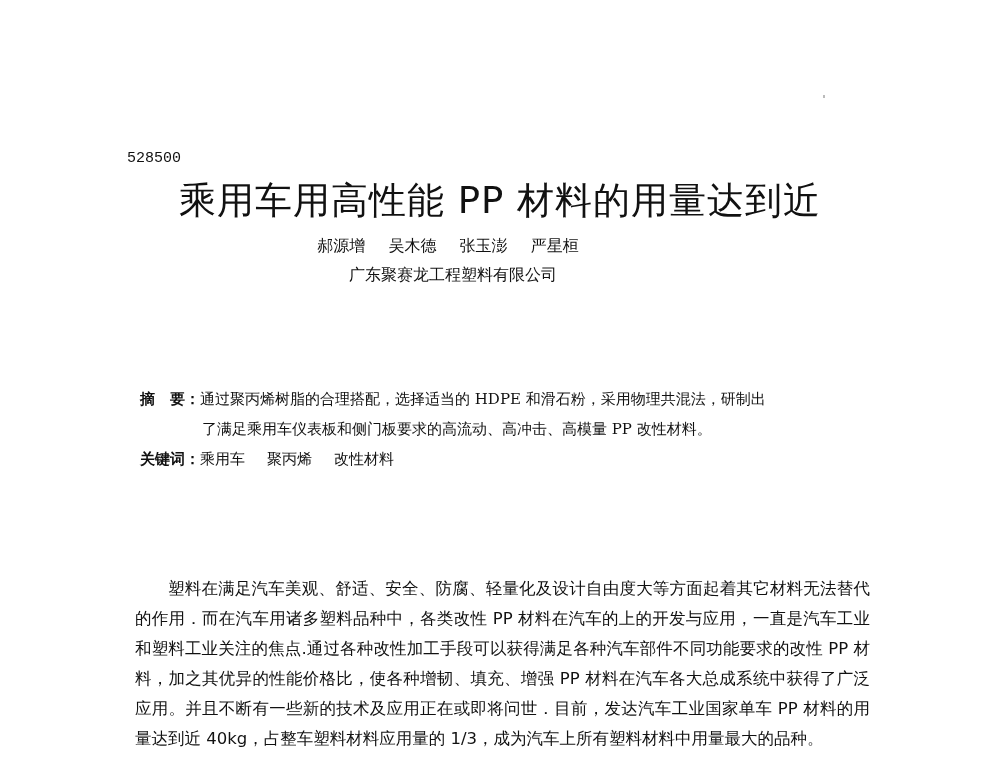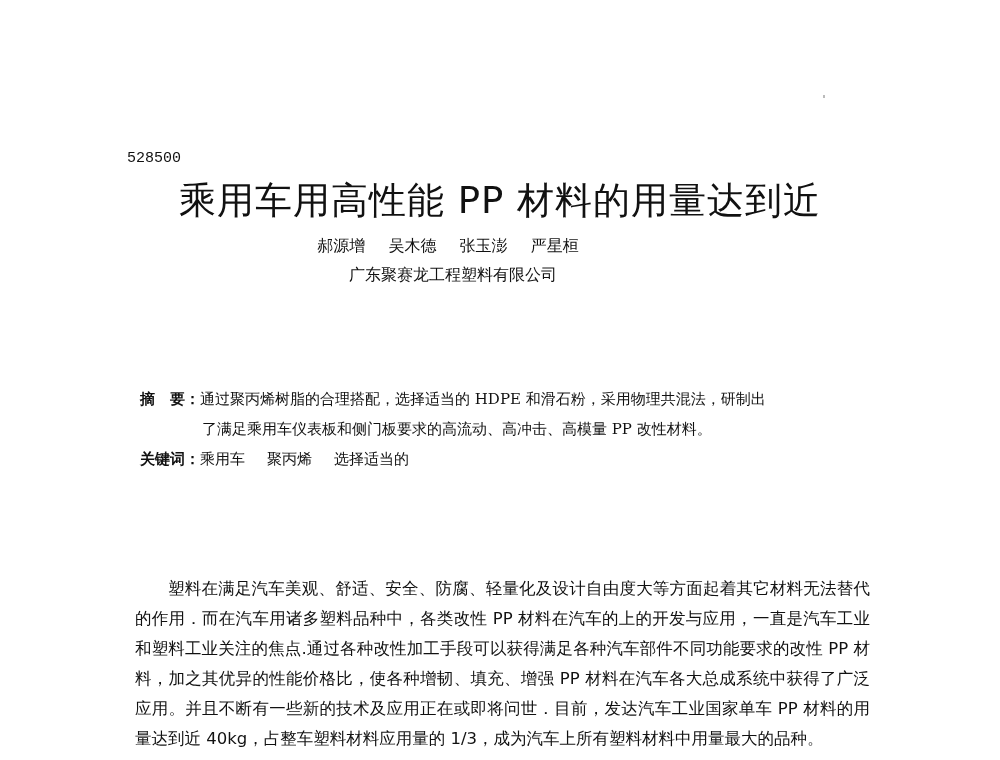--- a/index.html
+++ b/index.html
@@ -46,17 +46,17 @@
 </div>
 
 <div class="affil">广东聚赛龙工程塑料有限公司</div>
 
 <div class="abstract">
   <div>
     <span class="abs-label" style="font-weight:bold;">摘　要：</span><span>通过聚丙烯树脂的合理搭配，选择适当的 HDPE 和滑石粉，采用物理共混法，研制出</span>
   </div>
   <div class="abs-line2">了满足乘用车仪表板和侧门板要求的高流动、高冲击、高模量 PP 改性材料。</div>
   <div>
-    <span class="kw-label" style="font-weight:bold;">关键词：</span><span class="kw">乘用车</span><span class="kw">聚丙烯</span><span class="kw">选择适当的</span>
+    <span class="kw-label" style="font-weight:bold;">关键词：</span><span class="kw">乘用车</span><span class="kw">聚丙烯</span><span class="kw">改性材料</span>
   </div>
 </div>
 
 <p class="body-text" style="margin:8px;">塑料在满足汽车美观、舒适、安全、防腐、轻量化及设计自由度大等方面起着其它材料无法替代的作用．而在汽车用诸多塑料品种中，各类改性 PP 材料在汽车的上的开发与应用，一直是汽车工业和塑料工业关注的焦点.通过各种改性加工手段可以获得满足各种汽车部件不同功能要求的改性 PP 材料，加之其优异的性能价格比，使各种增韧、填充、增强 PP 材料在汽车各大总成系统中获得了广泛应用。并且不断有一些新的技术及应用正在或即将问世．目前，发达汽车工业国家单车 PP 材料的用量达到近 40kg，占整车塑料材料应用量的 1/3，成为汽车上所有塑料材料中用量最大的品种。</p>
 
 </body></html>

